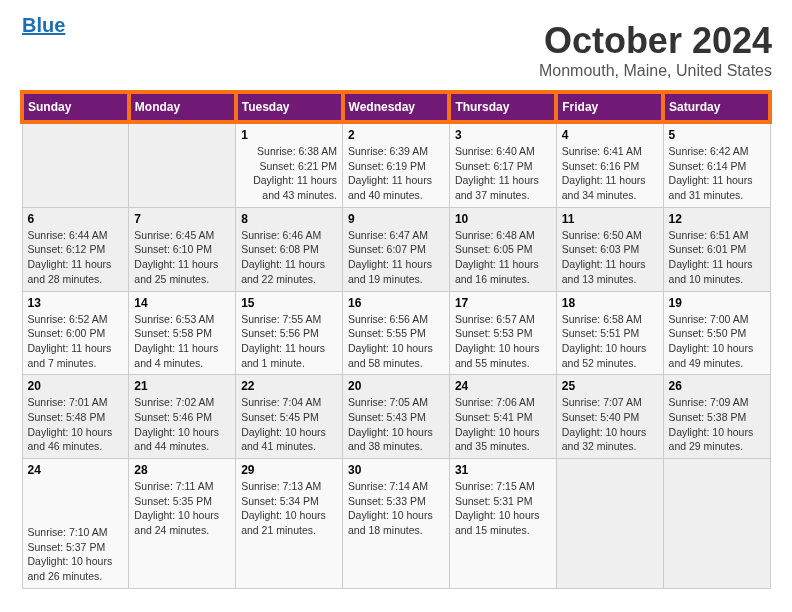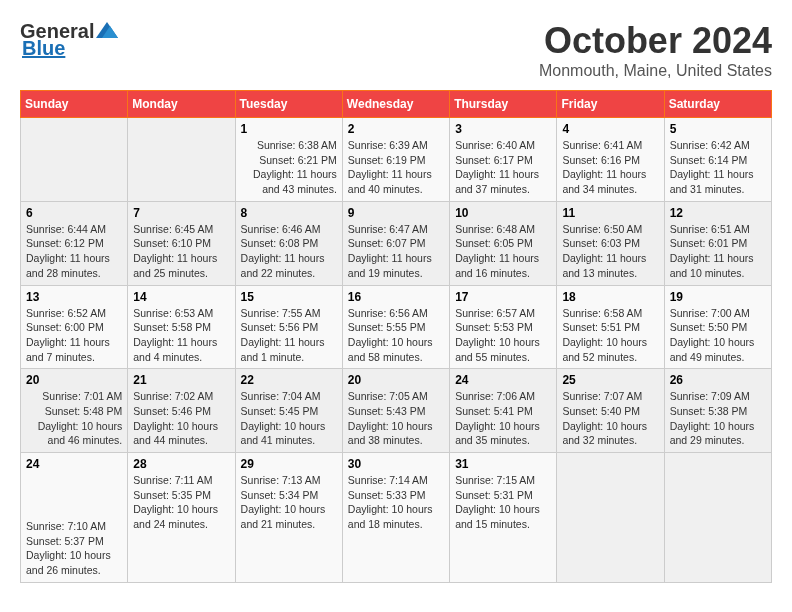--- a/index.html
+++ b/index.html
@@ -32,26 +32,26 @@
     .calendar-subtitle {
       font-size: 16px;
       color: #555;
     }
     .calendar {
       width: 100%;
       border-collapse: collapse;
       font-size: 11px;
     }
     .calendar thead th {
-      background-color: #ef4444;
+      background-color: #701a75;
       color: #fff;
       padding: 6px 4px;
       text-align: left;
       font-size: 12px;
-      border: 1px solid #f97316;
+      border: 4px solid #f97316;
     }
     .calendar tbody td {
       border: 1px solid #ccc;
       padding: 4px 5px;
       vertical-align: top;
       width: 14.28%;
       min-height: 70px;
       background: #fff;
     }
     .calendar tbody tr:nth-child(odd) td {
@@ -73,27 +73,20 @@
     }
     .empty-cell {
       background: #f0f0f0 !important;
     }
   </style>
 </head>
 <body>
 
 <div class="header-section">
   <div class="logo">
-    <div style="display:flex; align-items:center;">
-      <span style="font-size:20px; font-weight:bold; color:#333;">General</span>
-      <svg width="22" height="16" viewBox="0 0 22 16" style="margin-left:2px; margin-bottom:4px;">
-        <polygon points="0,16 11,0 22,16" fill="#1a6fb5"></polygon>
-        <polygon points="6,16 14,4 22,16" fill="#2a8fd0"></polygon>
-      </svg>
-    </div>
     <span style="font-size:20px; font-weight:bold; color:#1a6fb5; margin-top:-6px; margin-left:2px;text-decoration:underline;">Blue</span>
   </div>
   <div class="title-section">
     <div class="calendar-title">October 2024</div>
     <div class="calendar-subtitle">Monmouth, Maine, United States</div>
   </div>
 </div>
 
 <table class="calendar">
   <thead>
@@ -226,21 +219,21 @@
         <td>
           <span class="day-number">19</span>
           <div class="day-info" style="white-space: pre-line;">Sunrise: 7:00 AM
 Sunset: 5:50 PM
 Daylight: 10 hours and 49 minutes.</div>
         </td>
       </tr>
       <tr>
         <td>
           <span class="day-number">20</span>
-          <div class="day-info" style="white-space: pre-line; text-align: right;">Sunrise: 7:01 AM
+          <div class="day-info" style="white-space: pre-line;">Sunrise: 7:01 AM
 Sunset: 5:48 PM
 Daylight: 10 hours and 46 minutes.</div>
         </td>
         <td>
           <span class="day-number">21</span>
           <div class="day-info" style="white-space: pre-line;">Sunrise: 7:02 AM
 Sunset: 5:46 PM
 Daylight: 10 hours and 44 minutes.</div>
         </td>
         <td>

